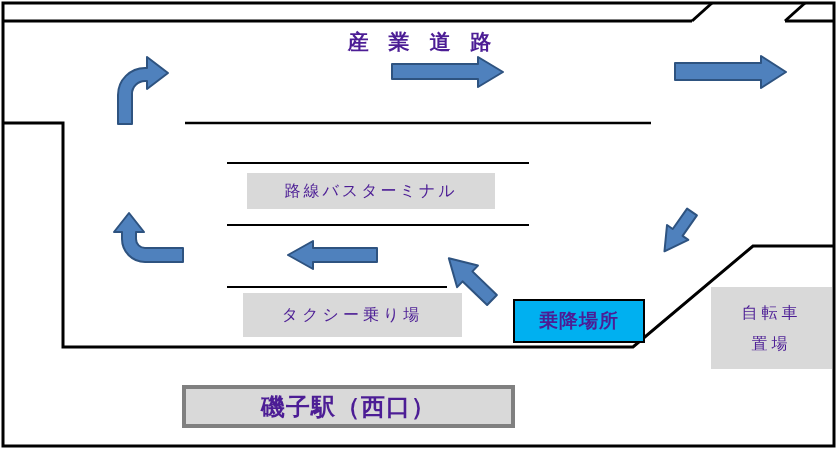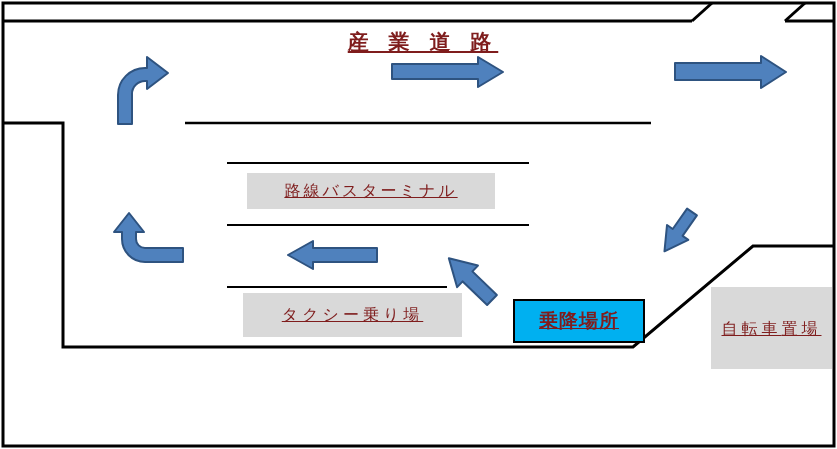--- a/index.html
+++ b/index.html
@@ -2,33 +2,33 @@
 <html style="--arrow-fill: #4f81bd; --arrow-outline: #2e5380; --box-gray: #d9d9d9; --boarding-cyan: #00b0f0; --station-border: #808080; --line-color: #000000;"><head>
 <meta charset="utf-8">
 <style>
   html,body{margin:0;padding:0;background:#fff;}
   .canvas{
     position:relative;width:837px;height:449px;background:#ffffff;
     font-family:"Liberation Sans",sans-serif;overflow:hidden;
   }
   .canvas svg{position:absolute;left:0;top:0;}
   .lbl{position:absolute;display:flex;align-items:center;justify-content:center;
-       color:#7f1d1d;text-align:center;white-space:nowrap;text-decoration:underline;}
+       color:#4c1d95;text-align:center;white-space:nowrap;}
   .road-label{left:333px;top:28px;width:180px;height:28px;
       font-size:21px;font-weight:bold;letter-spacing:7px;}
   .box-gray{background:var(--box-gray);}
   .bus-terminal{left:247px;top:173px;width:248px;height:36px;
       font-size:16px;letter-spacing:3px;}
   .taxi{left:243px;top:293px;width:219px;height:44px;
       font-size:16px;letter-spacing:4px;}
   .boarding{left:513px;top:283px;width:132px;height:44px;
       background:var(--boarding-cyan);border:2.5px solid #000;
       font-size:19px;font-weight:bold;letter-spacing:1px;box-sizing:border-box;margin-top:16px;}
   .bicycle{left:711px;top:287px;width:121px;height:82px;
-      font-size:16px;letter-spacing:4px;flex-direction:row;line-height:31px;}
+      font-size:16px;letter-spacing:4px;flex-direction:column;line-height:31px;}
   .station{left:182px;top:385px;width:333px;height:43px;
       border:4px solid var(--station-border);box-sizing:border-box;
       font-size:24px;font-weight:bold;letter-spacing:1px;background:var(--box-gray);}
   .line{stroke:var(--line-color);fill:none;}
   .arrow{fill:var(--arrow-fill);stroke:var(--arrow-outline);stroke-width:2;stroke-linejoin:round;}
 </style>
 </head>
 <body>
 
 <div class="canvas">
@@ -68,14 +68,15 @@
 
   <div class="lbl box-gray taxi">タクシー乗り場</div>
 
   <div class="lbl boarding">乗降場所</div>
 
   <div class="lbl box-gray bicycle">
     <div>自転車</div>
     <div>置場</div>
   </div>
 
+  <div class="lbl station">磯子駅（西口）</div>
 
 </div>
 
 </body></html>

